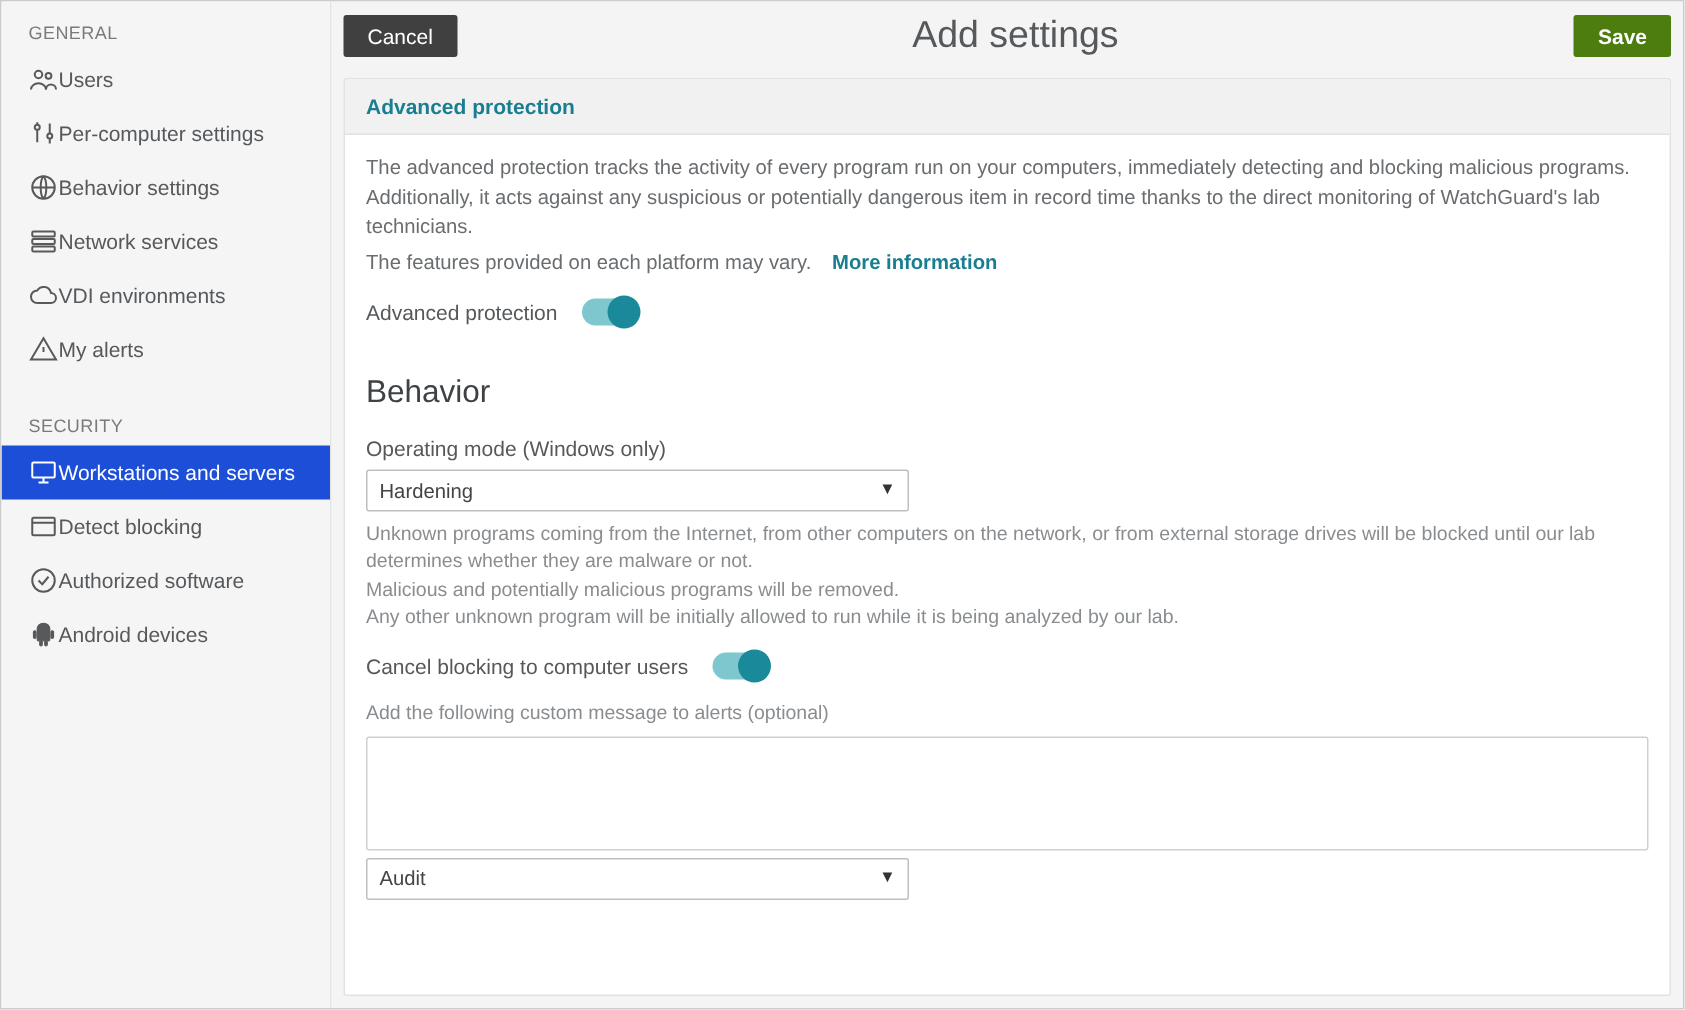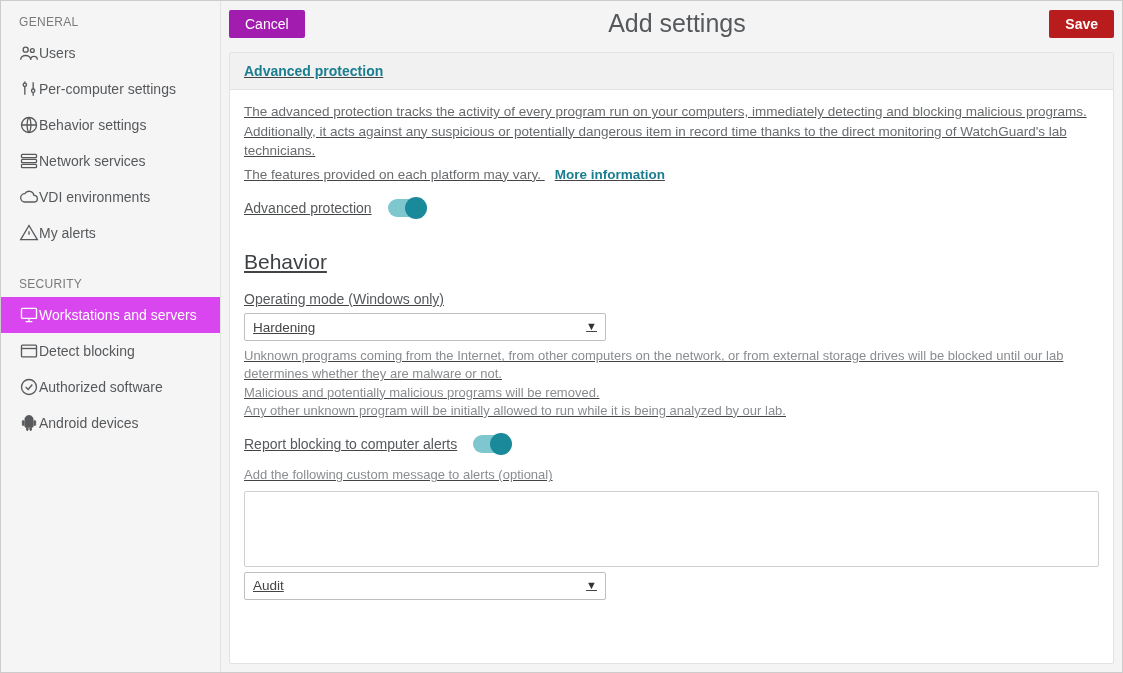--- a/index.html
+++ b/index.html
@@ -35,21 +35,21 @@
       font-weight: 500;
     }
     .sidebar-item {
       display: flex;
       align-items: center;
       padding: 8px 18px;
       color: #56595c;
       cursor: pointer;
       font-size: 14px;
     }
-    .sidebar-item.active { background: #d946ef; color: #fff; }
+    .sidebar-item.active { background: #1d4ed8; color: #fff; }
     .sidebar-item .icon { width: 20px; height: 20px; display: flex; align-items: center; justify-content: center; flex-shrink: 0; }
     .sidebar-icon-svg { stroke: #58595b; }
     .sidebar-item.active .sidebar-icon-svg { stroke: #fff; }
 
     
     .main {
       flex: 1;
       display: flex;
       flex-direction: column;
       background: #f4f4f4;
@@ -69,31 +69,30 @@
       font-weight: 400;
     }
     .btn {
       border: none;
       padding: 6px 16px;
       font-size: 14px;
       cursor: pointer;
       border-radius: 2px;
       min-width: 64px;
     }
-    .btn-cancel { background: #a21caf; color: #fff; }
-    .btn-save { background: #b91c1c; color: #fff; font-weight: 600; }
+    .btn-cancel { background: #404040; color: #fff; }
+    .btn-save { background: #4d7c0f; color: #fff; font-weight: 600; }
 
     .panel {
       margin: 6px 8px 8px 8px;
       background: #fff;
       border: 1px solid #e2e2e2;
       border-radius: 2px;
       overflow-y: auto;
       flex: 1;
-      text-decoration: underline;
     }
     .panel-header {
       background: #f1f1f1;
       border-bottom: 1px solid #e2e2e2;
       padding: 10px 14px;
       color: #1a7e90;
       font-weight: 600;
       font-size: 14px;
     }
     .panel-body {
@@ -326,21 +325,21 @@
           <span>Hardening</span>
           <span class="chev">▼</span>
         </div>
         <div class="help-text">
           <div>Unknown programs coming from the Internet, from other computers on the network, or from external storage drives will be blocked until our lab determines whether they are malware or not.</div>
           <div>Malicious and potentially malicious programs will be removed.</div>
           <div>Any other unknown program will be initially allowed to run while it is being analyzed by our lab.</div>
         </div>
 
         <div class="row-toggle" style="margin-top:14px">
-          <span>Report blocking to computer alerts</span>
+          <span>Cancel blocking to computer users</span>
           <div class="toggle on"></div>
         </div>
 
         <div class="help-text" style="margin-top:12px">Add the following custom message to alerts (optional)</div>
         <textarea class="textarea" style=""></textarea>
 
         <div class="select">
           <span>Audit</span>
           <span class="chev">▼</span>
         </div>

